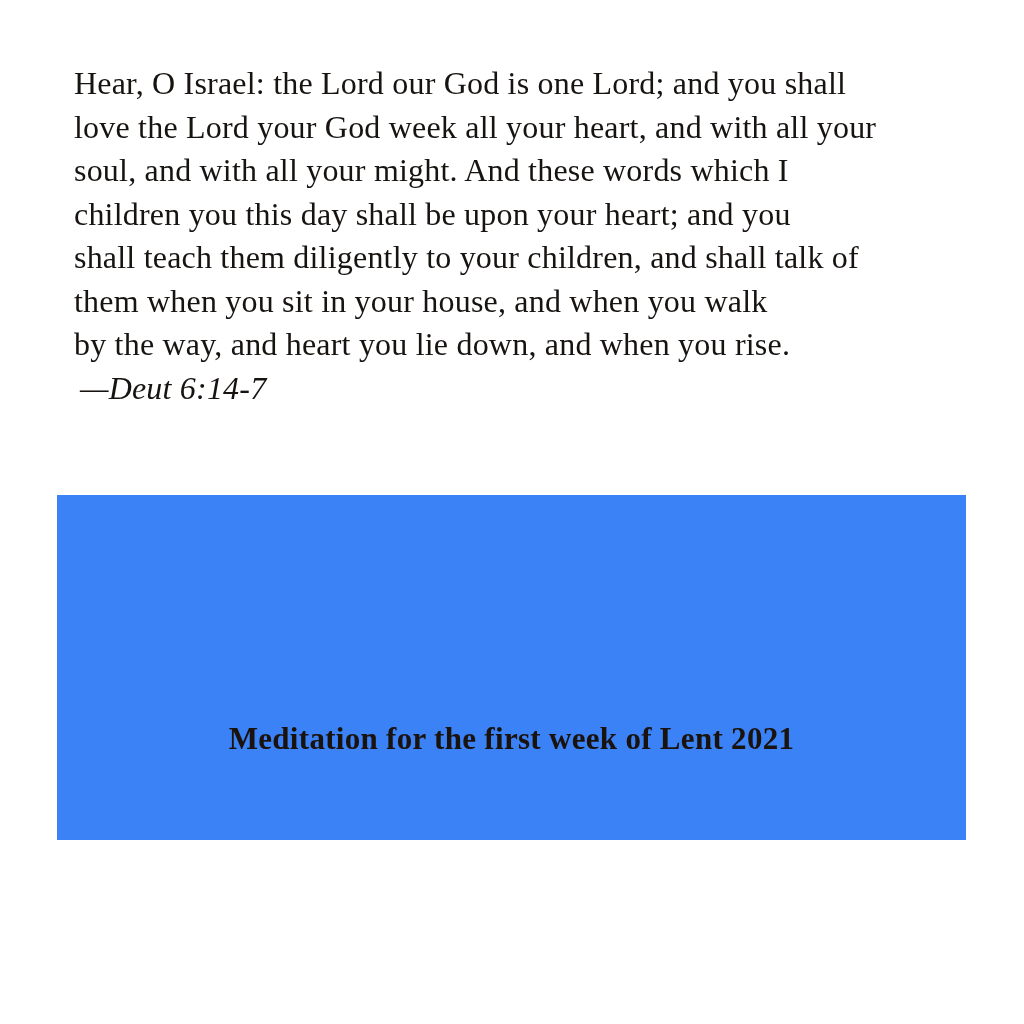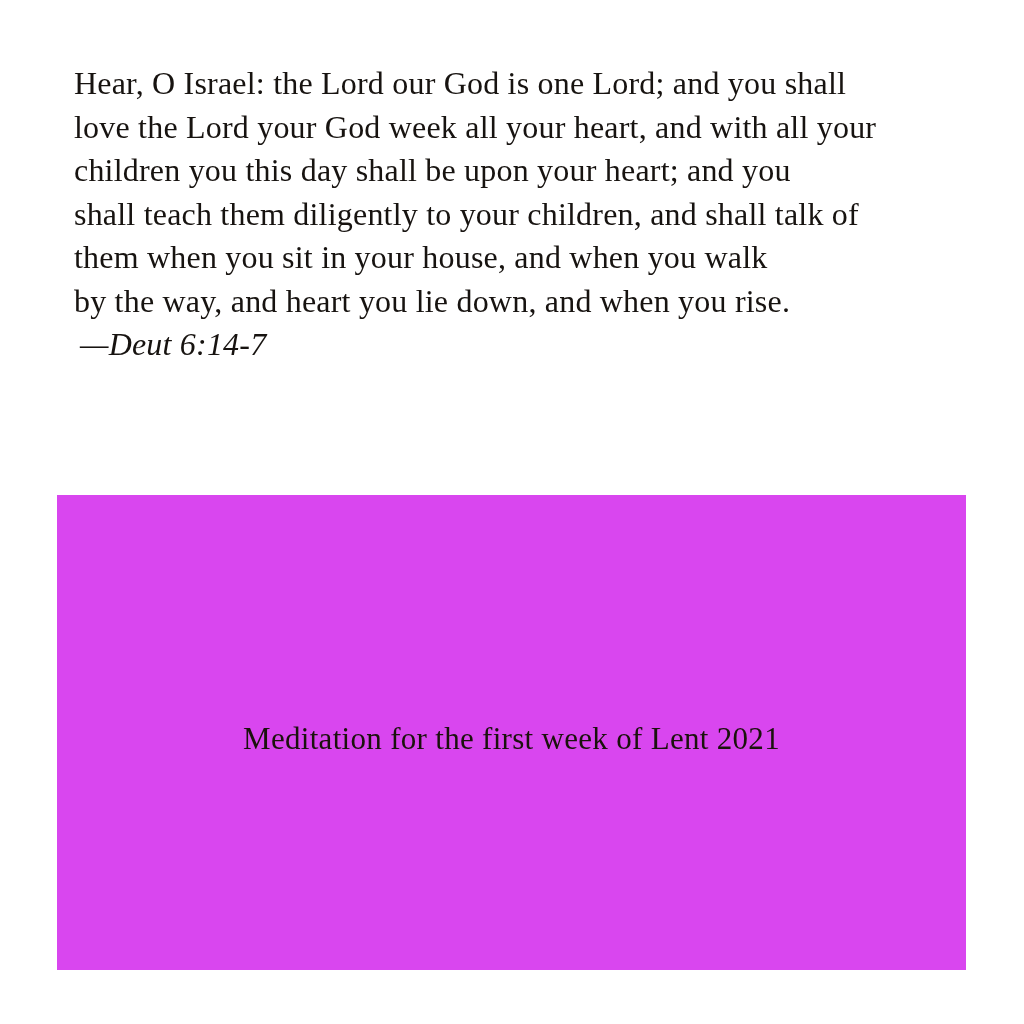--- a/index.html
+++ b/index.html
@@ -3,21 +3,21 @@
 <meta charset="utf-8">
 <style>
   html, body {
     margin: 0;
     padding: 0;
     background: #ffffff;
   }
   .canvas {
     position: relative;
     width: 1024px;
-    height: 970px;
+    height: 840px;
     background: #ffffff;
     overflow: hidden;
     font-family: "Liberation Serif", "DejaVu Serif", serif;
   }
   .quote {
     position: absolute;
     left: 74px;
     top: 62px;
     font-size: 32px;
     line-height: 43.5px;
@@ -48,24 +48,25 @@
   }
 </style>
 </head>
 <body>
 
 <div class="canvas" style="background: rgb(255, 255, 255);">
 
   <div class="quote" style="color: rgb(23, 19, 16);">
     <div class="quote-line">Hear, O Israel: the Lord our God is one Lord; and you shall</div>
     <div class="quote-line">love the Lord your God week all your heart, and with all your</div>
+    <div class="quote-line">soul, and with all your might. And these words which I</div>
     <div class="quote-line">children you this day shall be upon your heart; and you</div>
     <div class="quote-line">shall teach them diligently to your children, and shall talk of</div>
     <div class="quote-line">them when you sit in your house, and when you walk</div>
     <div class="quote-line">by the way, and heart you lie down, and when you rise.</div>
     <div class="quote-attribution">—Deut 6:14-7</div>
   </div>
 
-  <div class="banner" style="background: #d946ef;">
+  <div class="banner" style="background: #3b82f6; font-weight: bold;">
     <div class="banner-title" style="color: rgb(26, 18, 12);">Meditation for the first week of Lent 2021</div>
   </div>
 
 </div>
 
 </body></html>

